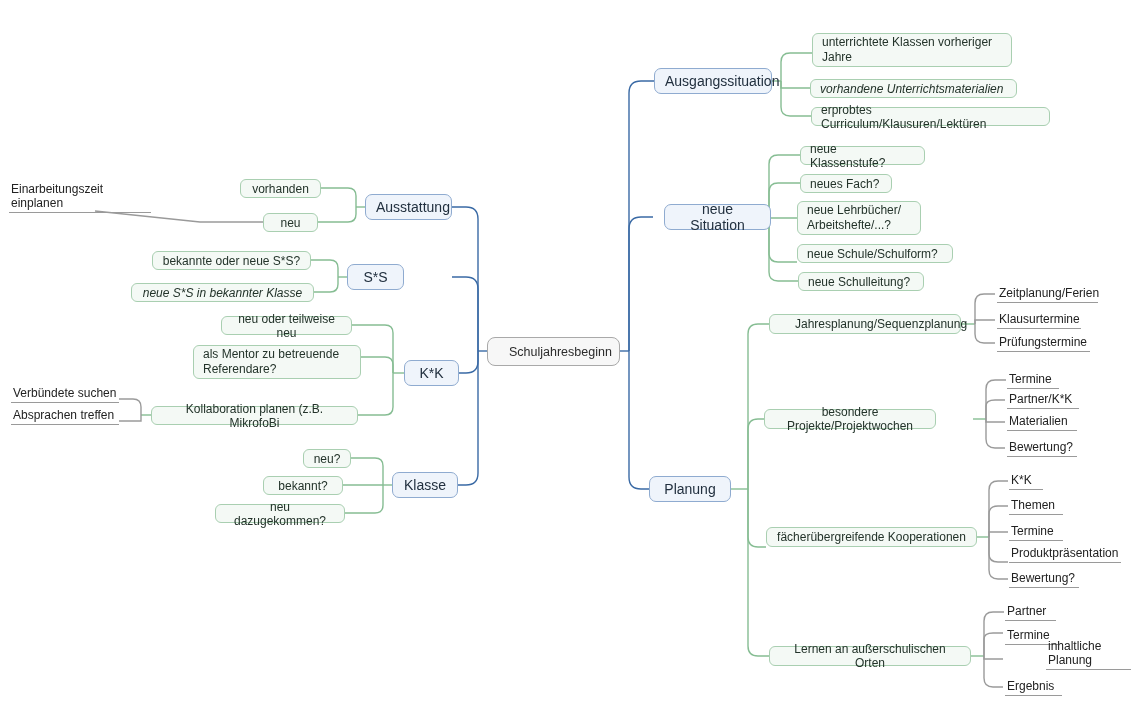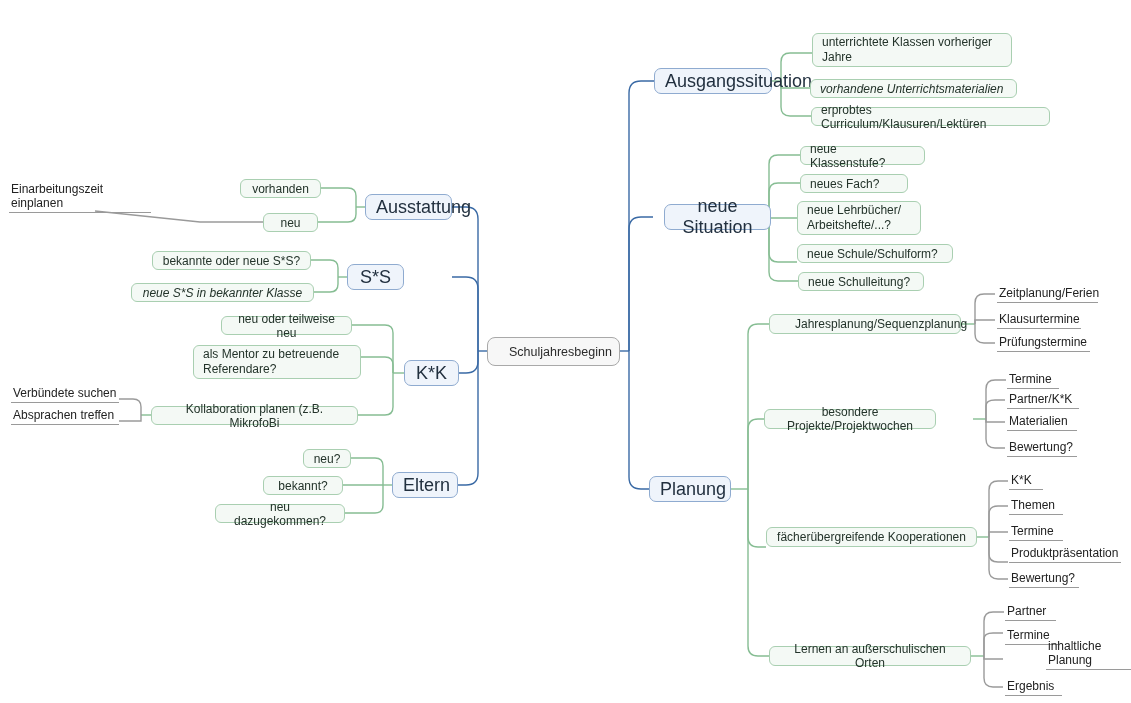--- a/index.html
+++ b/index.html
@@ -16,21 +16,21 @@
 
   
   .n-root{
     background:#f7f7f7;border:1px solid #a9a9a9;border-radius:8px;
     color:#2b2b2b;font-size:12.5px;justify-content:center;text-align:center;
     padding:5px 21px;
   }
   
   .n-l1{
     background:#eff4fb;border:1px solid #8fabd0;border-radius:7px;
-    color:#22303f;font-size:18px;justify-content:center;text-align:center;
+    color:#22303f;font-size:14px;justify-content:center;text-align:center;
     padding:5px 10px;
   }
   
   .n-l2{
     background:#f4f9f5;border:1px solid #a9cfb1;border-radius:6px;
     color:#23332a;font-size:12px;padding:4px 9px;text-align:left;
   }
   .n-l2.center{justify-content:center;text-align:center;}
   
   .n-l3{
@@ -139,21 +139,21 @@
 
   <div class="node n-l1" style="left:347px;top:264px;width:57px;height:26px;">
     <span class="lbl">S*S</span>
   </div>
 
   <div class="node n-l1" style="left:404px;top:360px;width:55px;height:26px;">
     <span class="lbl">K*K</span>
   </div>
 
   <div class="node n-l1" style="left:392px;top:472px;width:66px;height:26px;">
-    <span class="lbl">Eltern</span>
+    <span class="lbl">Klasse</span>
   </div>
 
   <div class="node n-l1" style="left:654px;top:68px;width:118px;height:26px;">
     <span class="lbl">Ausgangssituation</span>
   </div>
 
   <div class="node n-l1" style="left:653px;top:204px;width:107px;height:26px;margin-left:11px;">
     <span class="lbl">neue Situation</span>
   </div>
 
@@ -212,21 +212,21 @@
   <div class="node n-l2" style="left:810px;top:79px;width:207px;height:19px;font-style:italic;">
     <span class="lbl">vorhandene Unterrichtsmaterialien</span>
   </div>
   <div class="node n-l2" style="left:811px;top:107px;width:239px;height:19px;">
     <span class="lbl">erprobtes Curriculum/Klausuren/Lektüren</span>
   </div>
 
   <div class="node n-l2" style="left:800px;top:146px;width:125px;height:19px;">
     <span class="lbl">neue Klassenstufe?</span>
   </div>
-  <div class="node n-l2" style="left:800px;top:174px;width:108px;height:19px;">
+  <div class="node n-l2" style="left:800px;top:174px;width:92px;height:19px;">
     <span class="lbl">neues Fach?</span>
   </div>
   <div class="node n-l2" style="left:797px;top:201px;width:124px;height:34px;line-height:1.25;">
     <span class="lbl">neue Lehrbücher/
 Arbeitshefte/...?</span>
   </div>
   <div class="node n-l2" style="left:797px;top:244px;width:156px;height:19px;">
     <span class="lbl">neue Schule/Schulform?</span>
   </div>
   <div class="node n-l2" style="left:798px;top:272px;width:126px;height:19px;">

